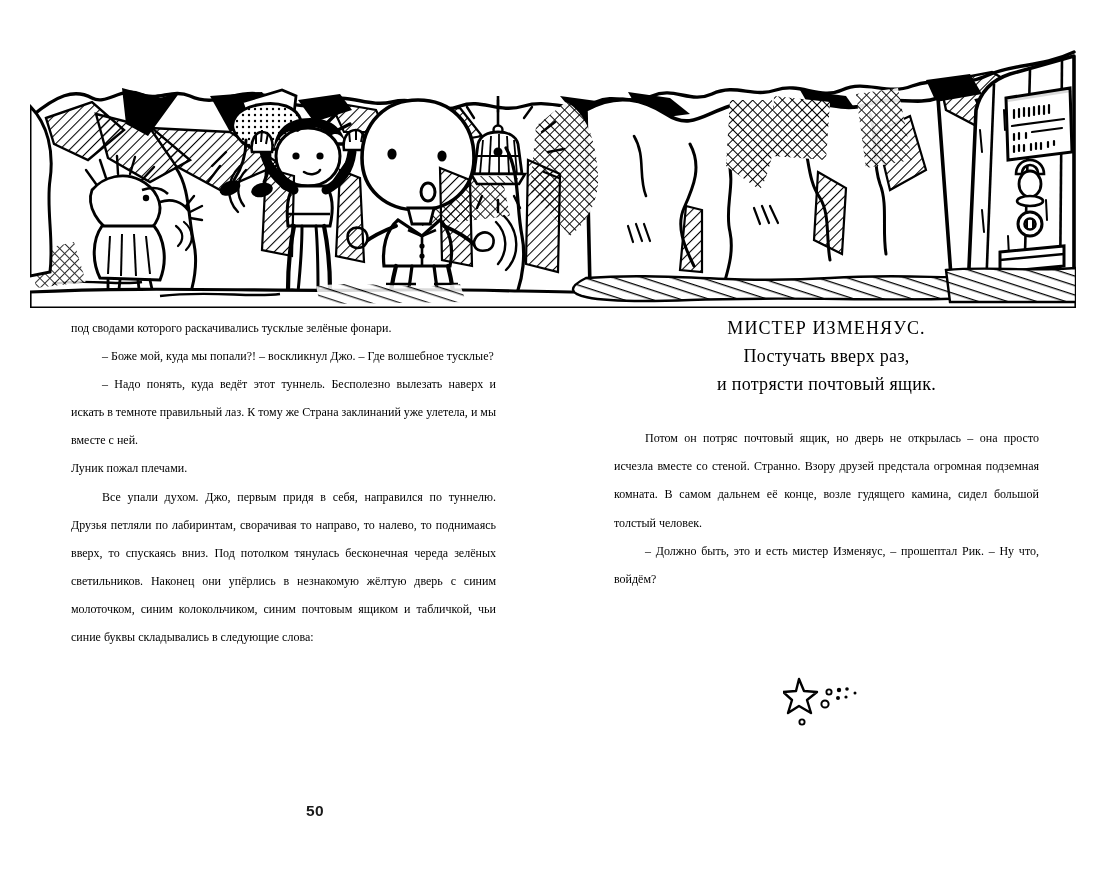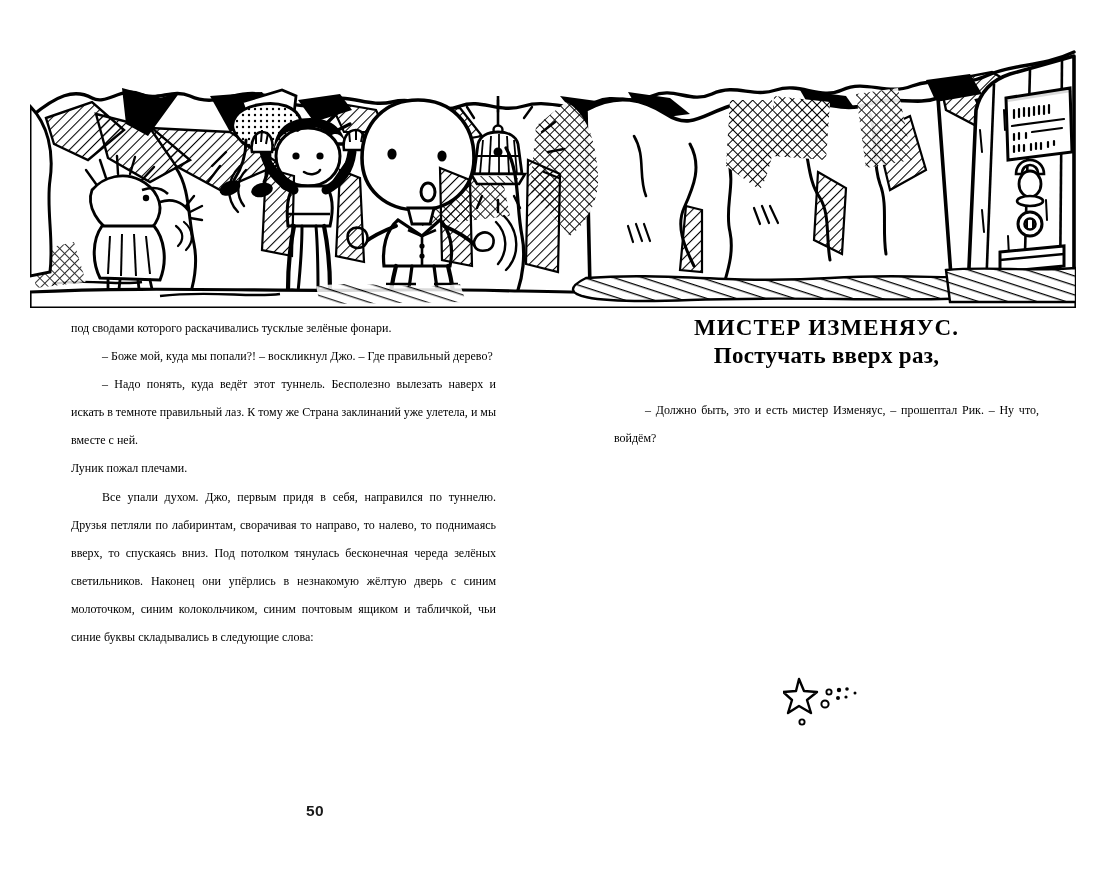--- a/index.html
+++ b/index.html
@@ -52,24 +52,23 @@
   }
   p.para.noindent { text-indent: 0; }
   p.para.lastline-left { text-align-last: left; }
 
   
   .sign-block {
     margin: 0 0 26px 0;
     text-align: center;
   }
   .sign-line {
-    font-size: 23px;
+    font-size: 18px;
     line-height: 28.1px;
     letter-spacing: 0.3px;
-    font-weight: bold;
   }
   .sign-line.caps {
     letter-spacing: 1.1px;
   }
 
   
   #ornament {
     position: absolute;
     left: 783px;
     top: 676px;
@@ -420,31 +419,33 @@
       <path d="M476,108 C490,132 486,166 492,196 C496,216 492,238 488,250" fill="none" stroke="#000" stroke-width="3.2" stroke-linecap="round"></path>
       <path d="M498,120 L530,134 L528,232 L496,224 Z" fill="url(#hatchD)" stroke="#000" stroke-width="2.2"></path>
     </g>
   </svg>
 </div>
 
 <div id="page-body">
 
   <div class="column" id="col-left">
     <p class="para noindent lastline-left">под сводами которого раскачивались тусклые зелёные фонари.</p>
-    <p class="para lastline-left">– Боже мой, куда мы попали?! – воскликнул Джо. – Где правильный дерево?</p>
+    <p class="para lastline-left">– Боже мой, куда мы попали?! – воскликнул Джо. – Где волшебное тусклые?</p>
     <p class="para lastline-left">– Надо понять, куда ведёт этот туннель. Бесполезно вылезать наверх и искать в темноте правильный лаз. К тому же Страна заклинаний уже улетела, и мы вместе с ней.</p>
     <p class="para noindent lastline-left">Луник пожал плечами.</p>
     <p class="para lastline-left">Все упали духом. Джо, первым придя в себя, направился по туннелю. Друзья петляли по лабиринтам, сворачивая то направо, то налево, то поднимаясь вверх, то спускаясь вниз. Под потолком тянулась бесконечная череда зелёных светильников. Наконец они упёрлись в незнакомую жёлтую дверь с синим молоточком, синим колокольчиком, синим почтовым ящиком и табличкой, чьи синие буквы складывались в следующие слова:</p>
   </div>
 
   <div class="column" id="col-right">
     <div class="sign-block">
       <div class="sign-line caps">МИСТЕР ИЗМЕНЯУС.</div>
       <div class="sign-line">Постучать вверх раз,</div>
+      <div class="sign-line">и потрясти почтовый ящик.</div>
     </div>
+    <p class="para lastline-left">Потом он потряс почтовый ящик, но дверь не открылась – она просто исчезла вместе со стеной. Странно. Взору друзей предстала огромная подземная комната. В самом дальнем её конце, возле гудящего камина, сидел большой толстый человек.</p>
     <p class="para lastline-left">– Должно быть, это и есть мистер Изменяус, – прошептал Рик. – Ну что, войдём?</p>
   </div>
 </div>
 
 <div id="ornament">
   <svg viewBox="0 0 80 50" xmlns="http://www.w3.org/2000/svg">
     <path d="M16,3 L21,15 L34,16 L24,24 L28,37 L16,30 L5,37 L9,24 L0,16 L13,15 Z" fill="#ffffff" stroke="#000000" stroke-width="2.4" stroke-linejoin="round"></path>
     <circle cx="42" cy="28" r="3.6" fill="#fff" stroke="#000" stroke-width="2"></circle>
     <circle cx="46" cy="16" r="2.6" fill="#fff" stroke="#000" stroke-width="1.9"></circle>
     <circle cx="56" cy="14" r="2.2" fill="#000"></circle>

